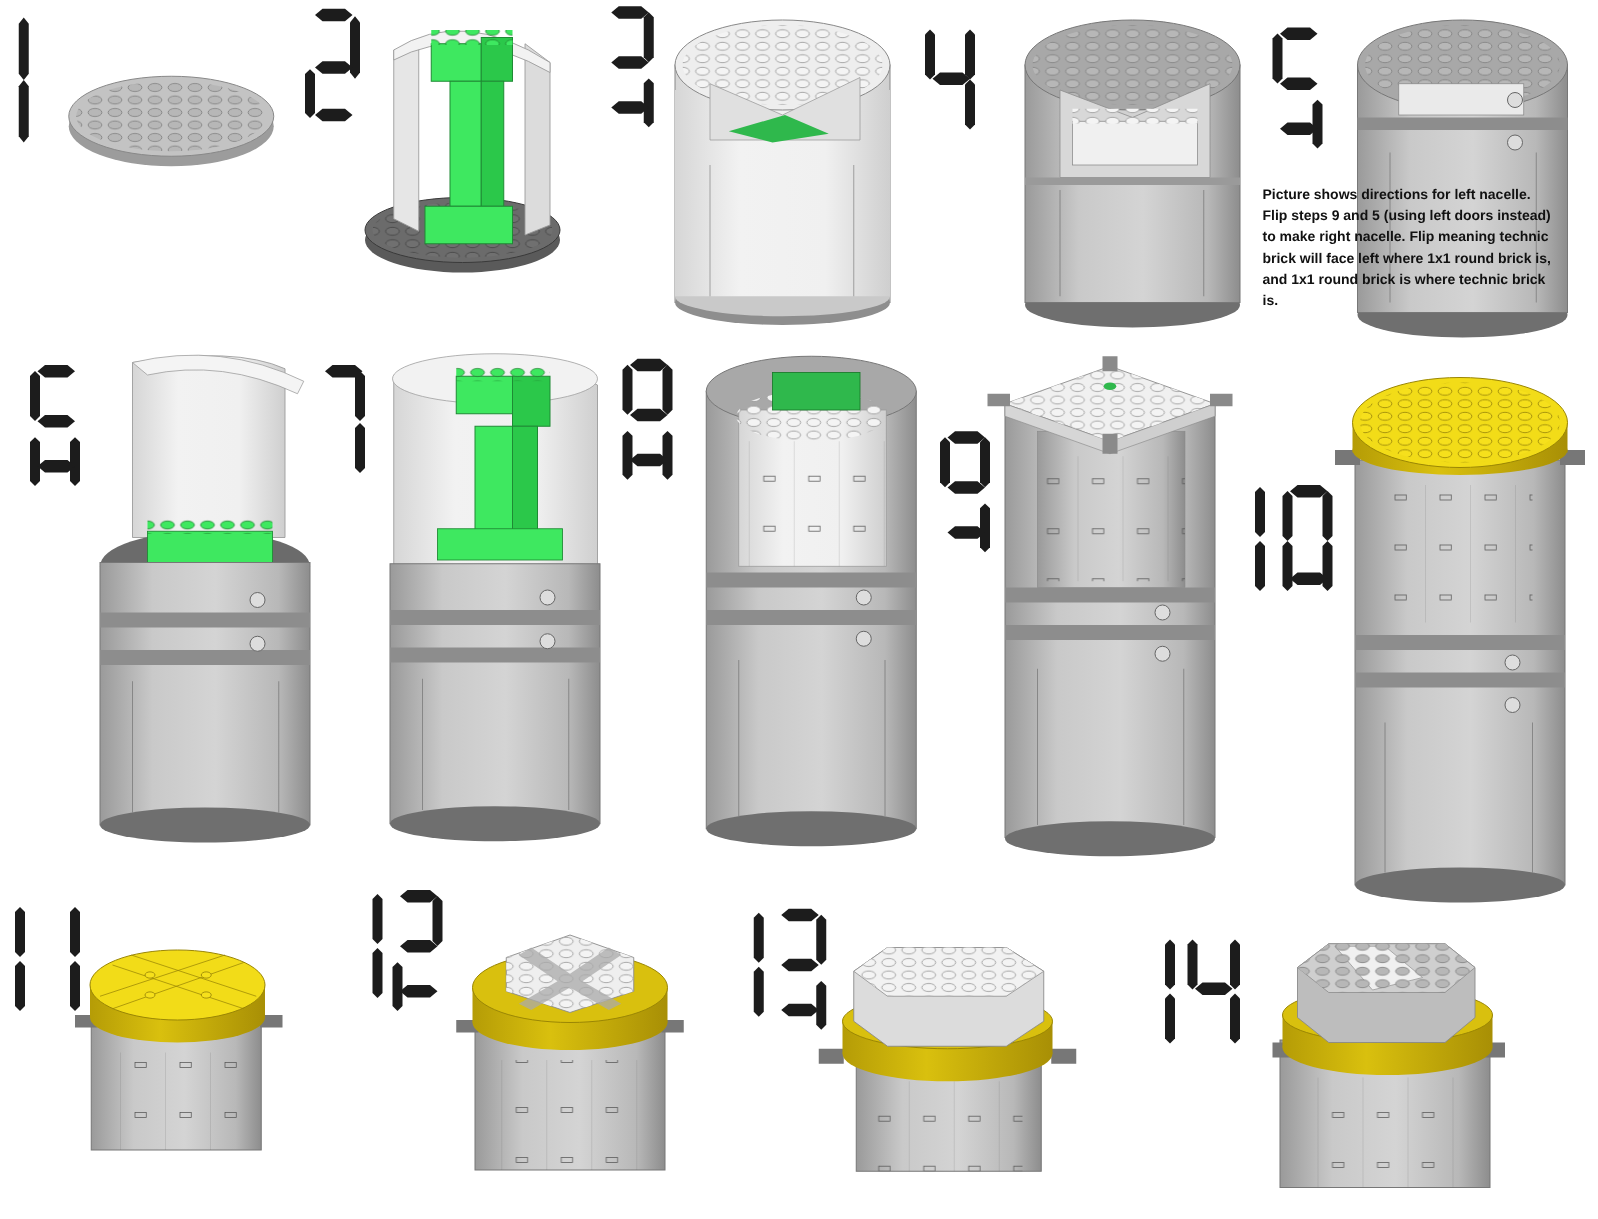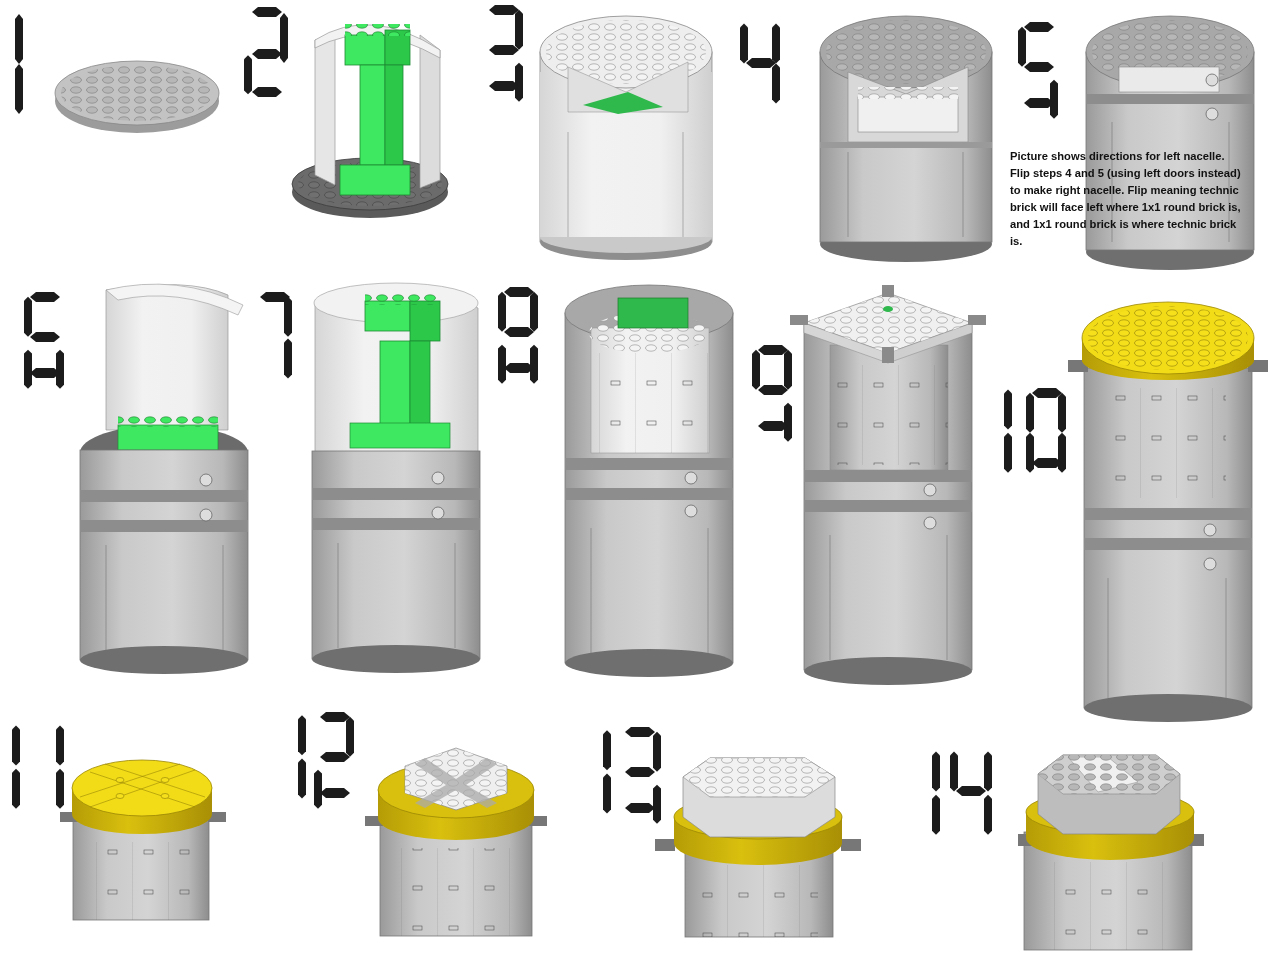--- a/index.html
+++ b/index.html
@@ -172,21 +172,21 @@
     <rect x="35" y="55" width="100" height="25" fill="#eaeaea" stroke="#888" stroke-width="0.6"></rect>
     <circle cx="128" cy="68" r="6" fill="#ddd" stroke="#666" stroke-width="0.8"></circle>
     <rect x="2" y="82" width="168" height="10" fill="#8d8d8d"></rect>
     <circle cx="128" cy="102" r="6" fill="#ddd" stroke="#666" stroke-width="0.8"></circle>
     <line x1="28" y1="110" x2="28" y2="230" stroke="#777" stroke-width="0.6"></line>
     <line x1="145" y1="110" x2="145" y2="230" stroke="#777" stroke-width="0.6"></line>
   </svg>
 </div>
 
 <div class="note">Picture shows directions for left nacelle.
-Flip steps 4 and 5 (using left doors instead)
+Flip steps 9 and 5 (using left doors instead)
 to make right nacelle.  Flip meaning technic
 brick will face left where 1x1 round brick is,
 and 1x1 round brick is where technic brick
 is.</div>
 
 <div class="step">
   <svg class="num" style="left:24px;top:292px" width="44" height="88">
     <g fill="#1c1c1c">
       <use href="#segH" x="6" y="0"></use>
       <use href="#segV" x="0" y="6" transform="scale(1,0.8)"></use>

